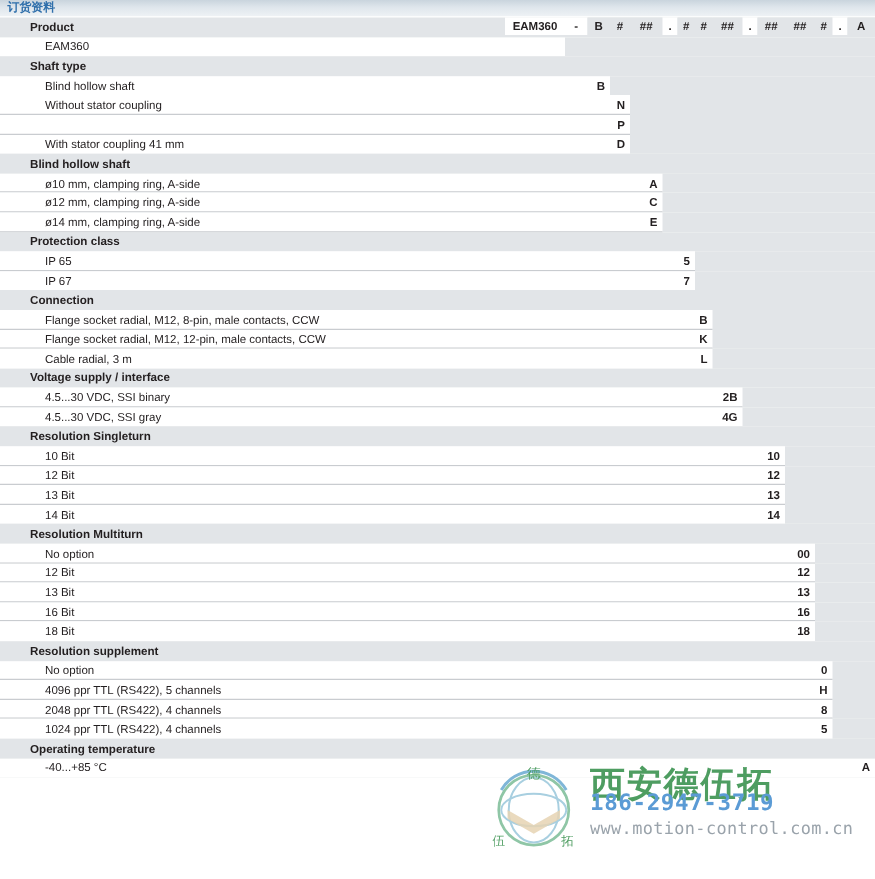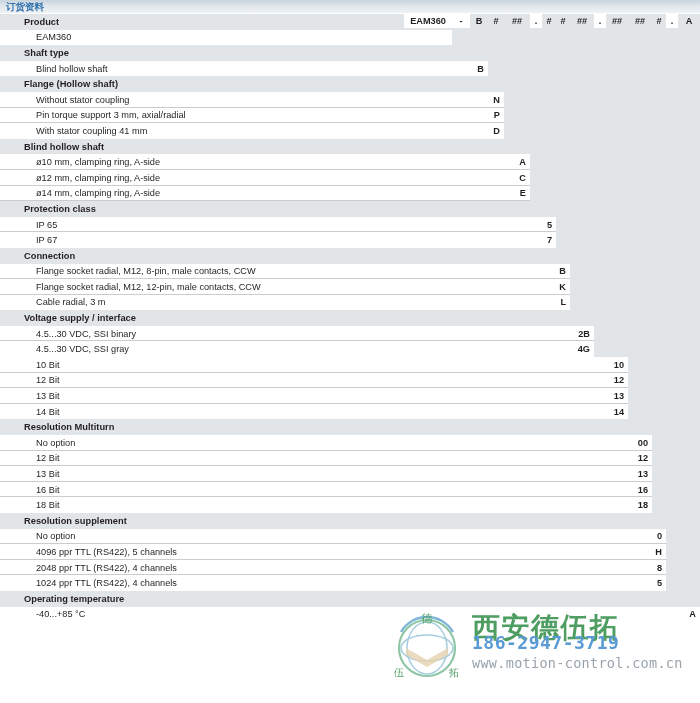--- a/index.html
+++ b/index.html
@@ -182,30 +182,26 @@
       </div>
       <div class="row">
         <div class="label group">Shaft type</div>
       </div>
       <div class="row">
         <div class="panel" style="width: 488px;"></div>
         <div class="label opt">Blind hollow shaft</div>
         <div class="code" style="left: 448px; width: 40px;">B</div>
       </div>
       <div class="row">
-        <div class="label group">Flange (Hollow shaft)</div>
-      </div>
-      <div class="row">
         <div class="panel sep" style="width: 504px;"></div>
         <div class="label opt">Without stator coupling</div>
         <div class="code" style="left: 464px; width: 40px;">N</div>
       </div>
       <div class="row">
         <div class="panel sep" style="width: 504px;"></div>
-        <div class="label opt">Pin torque support 3 mm, axial/radial</div>
         <div class="code" style="left: 464px; width: 40px;">P</div>
       </div>
       <div class="row">
         <div class="panel" style="width: 504px;"></div>
         <div class="label opt">With stator coupling 41 mm</div>
         <div class="code" style="left: 464px; width: 40px;">D</div>
       </div>
       <div class="row">
         <div class="label group">Blind hollow shaft</div>
       </div>
@@ -260,20 +256,23 @@
       </div>
       <div class="row">
         <div class="panel sep" style="width: 594px;"></div>
         <div class="label opt">4.5...30 VDC, SSI binary</div>
         <div class="code" style="left: 554px; width: 40px;">2B</div>
       </div>
       <div class="row">
         <div class="panel" style="width: 594px;"></div>
         <div class="label opt">4.5...30 VDC, SSI gray</div>
         <div class="code" style="left: 554px; width: 40px;">4G</div>
+      </div>
+      <div class="row">
+        <div class="label group">Resolution Singleturn</div>
       </div>
       <div class="row">
         <div class="panel sep" style="width: 628px;"></div>
         <div class="label opt">10 Bit</div>
         <div class="code" style="left: 588px; width: 40px;">10</div>
       </div>
       <div class="row">
         <div class="panel sep" style="width: 628px;"></div>
         <div class="label opt">12 Bit</div>
         <div class="code" style="left: 588px; width: 40px;">12</div>

